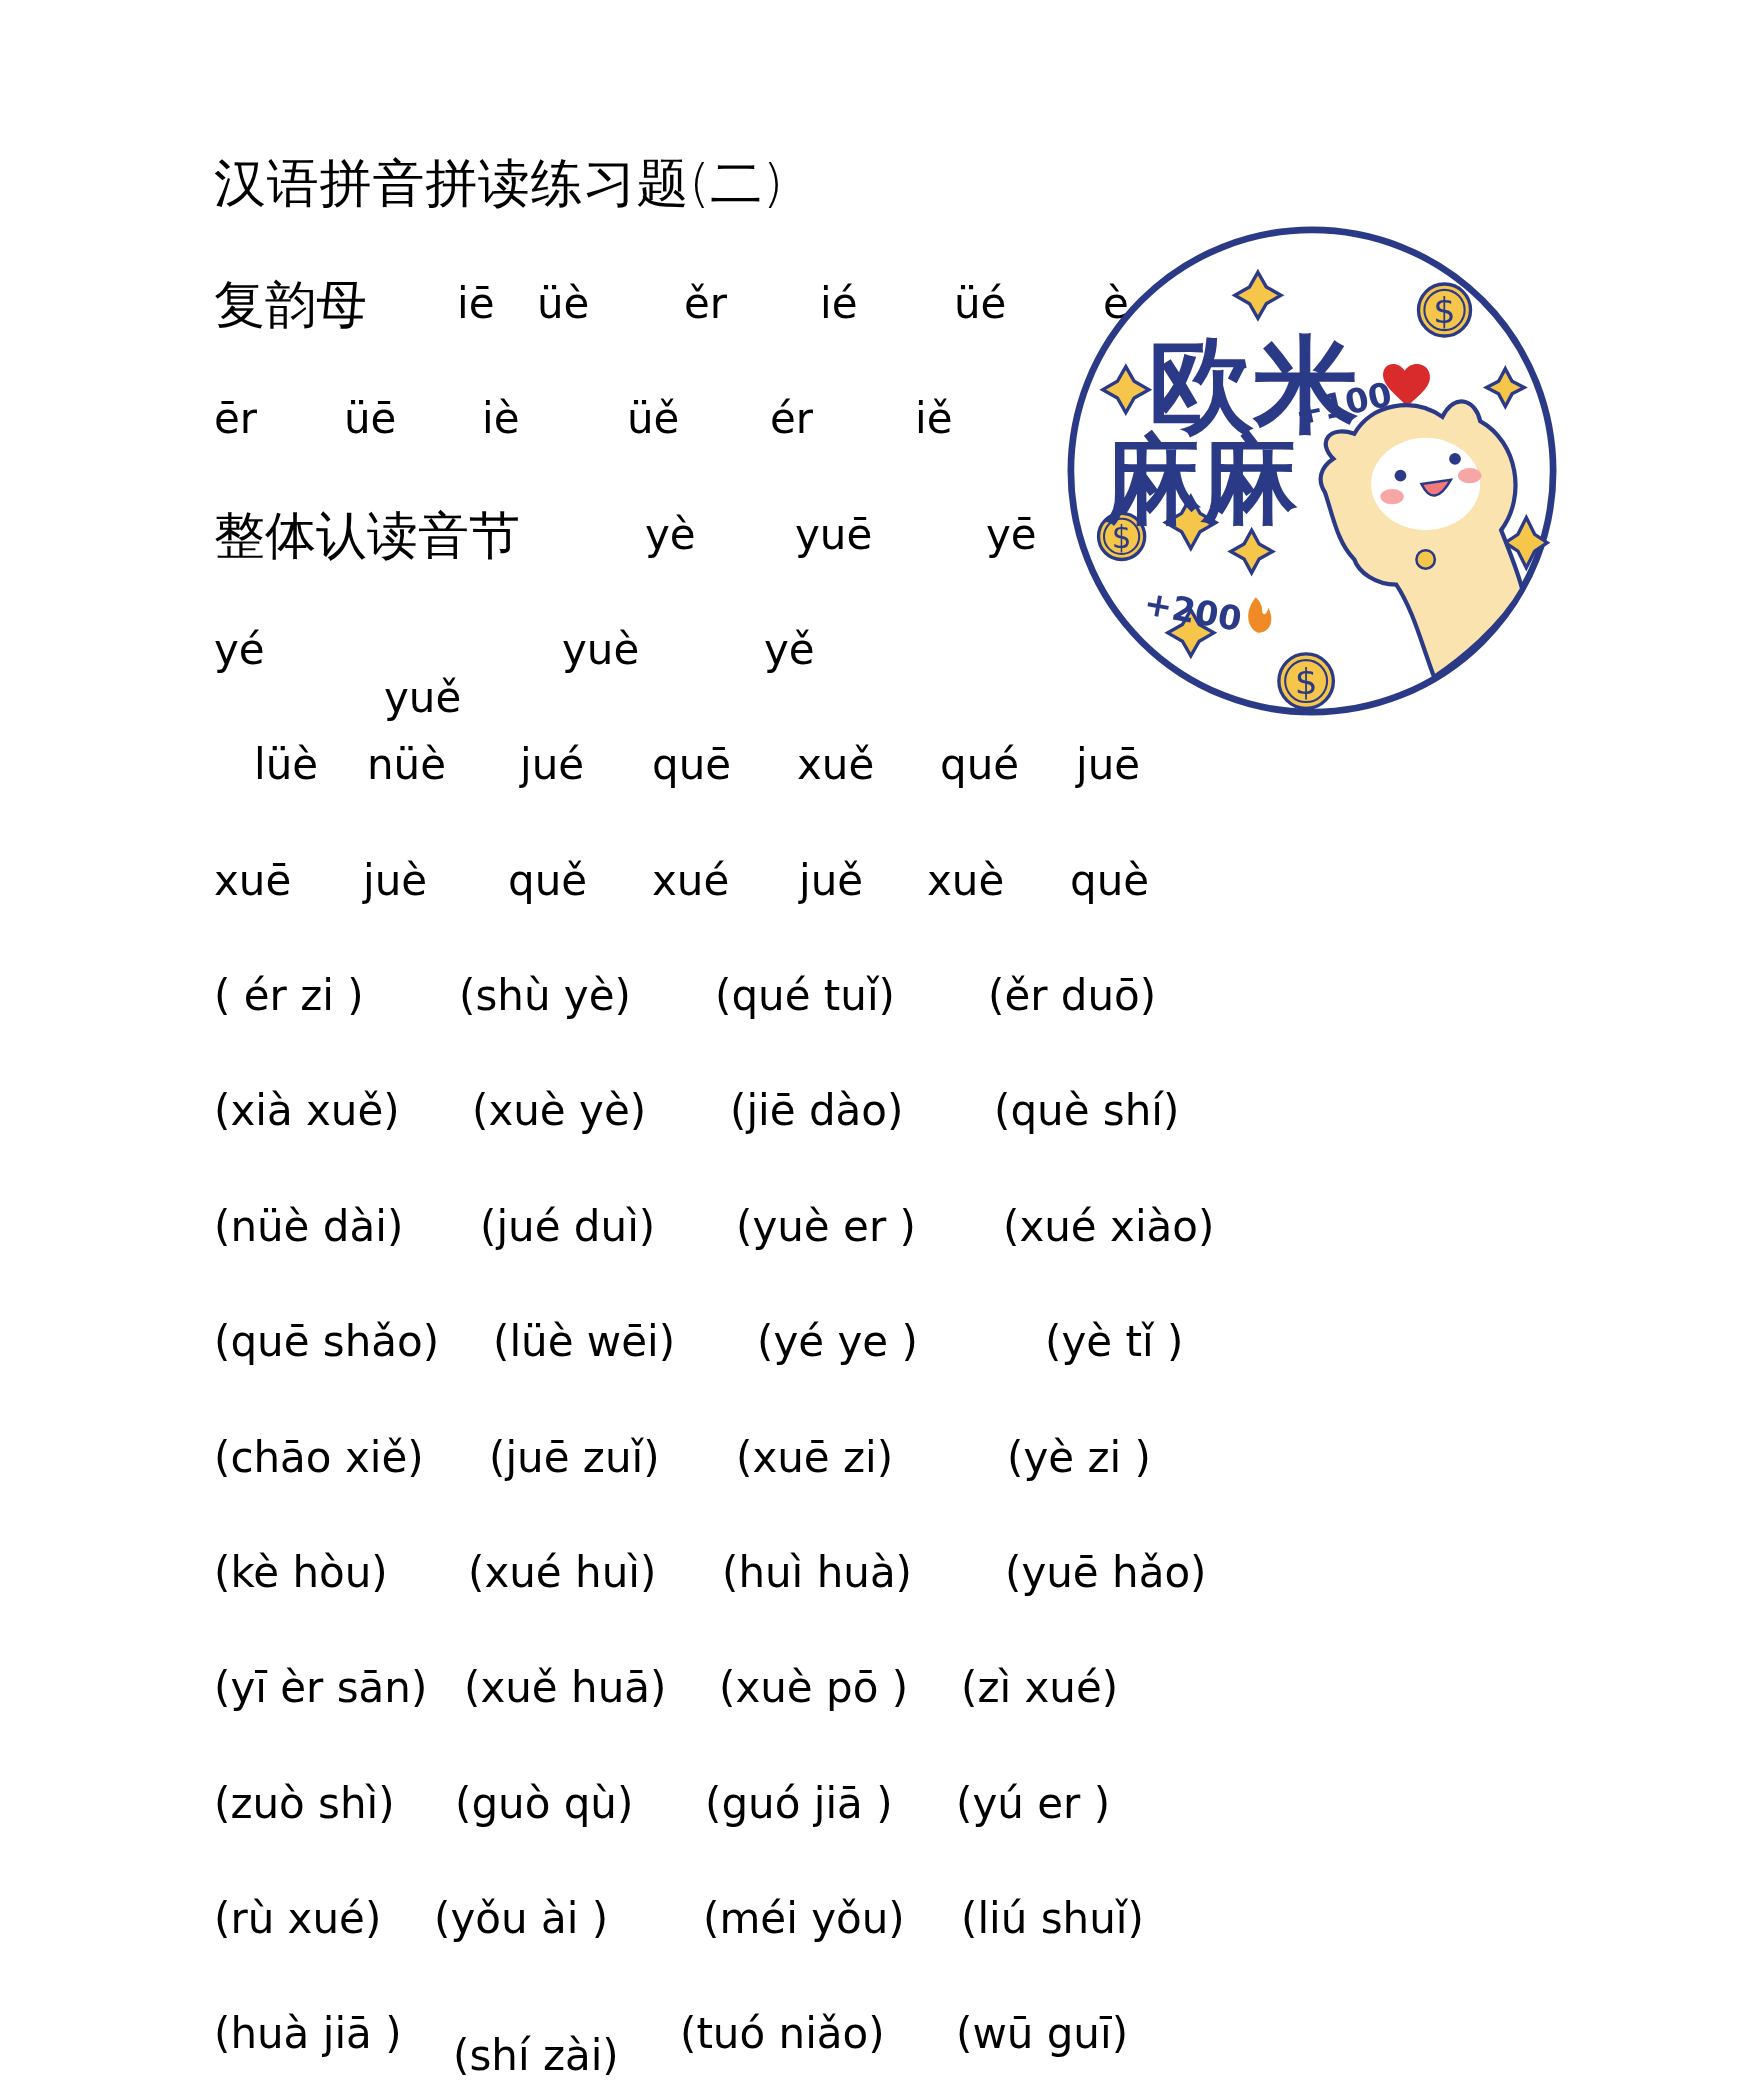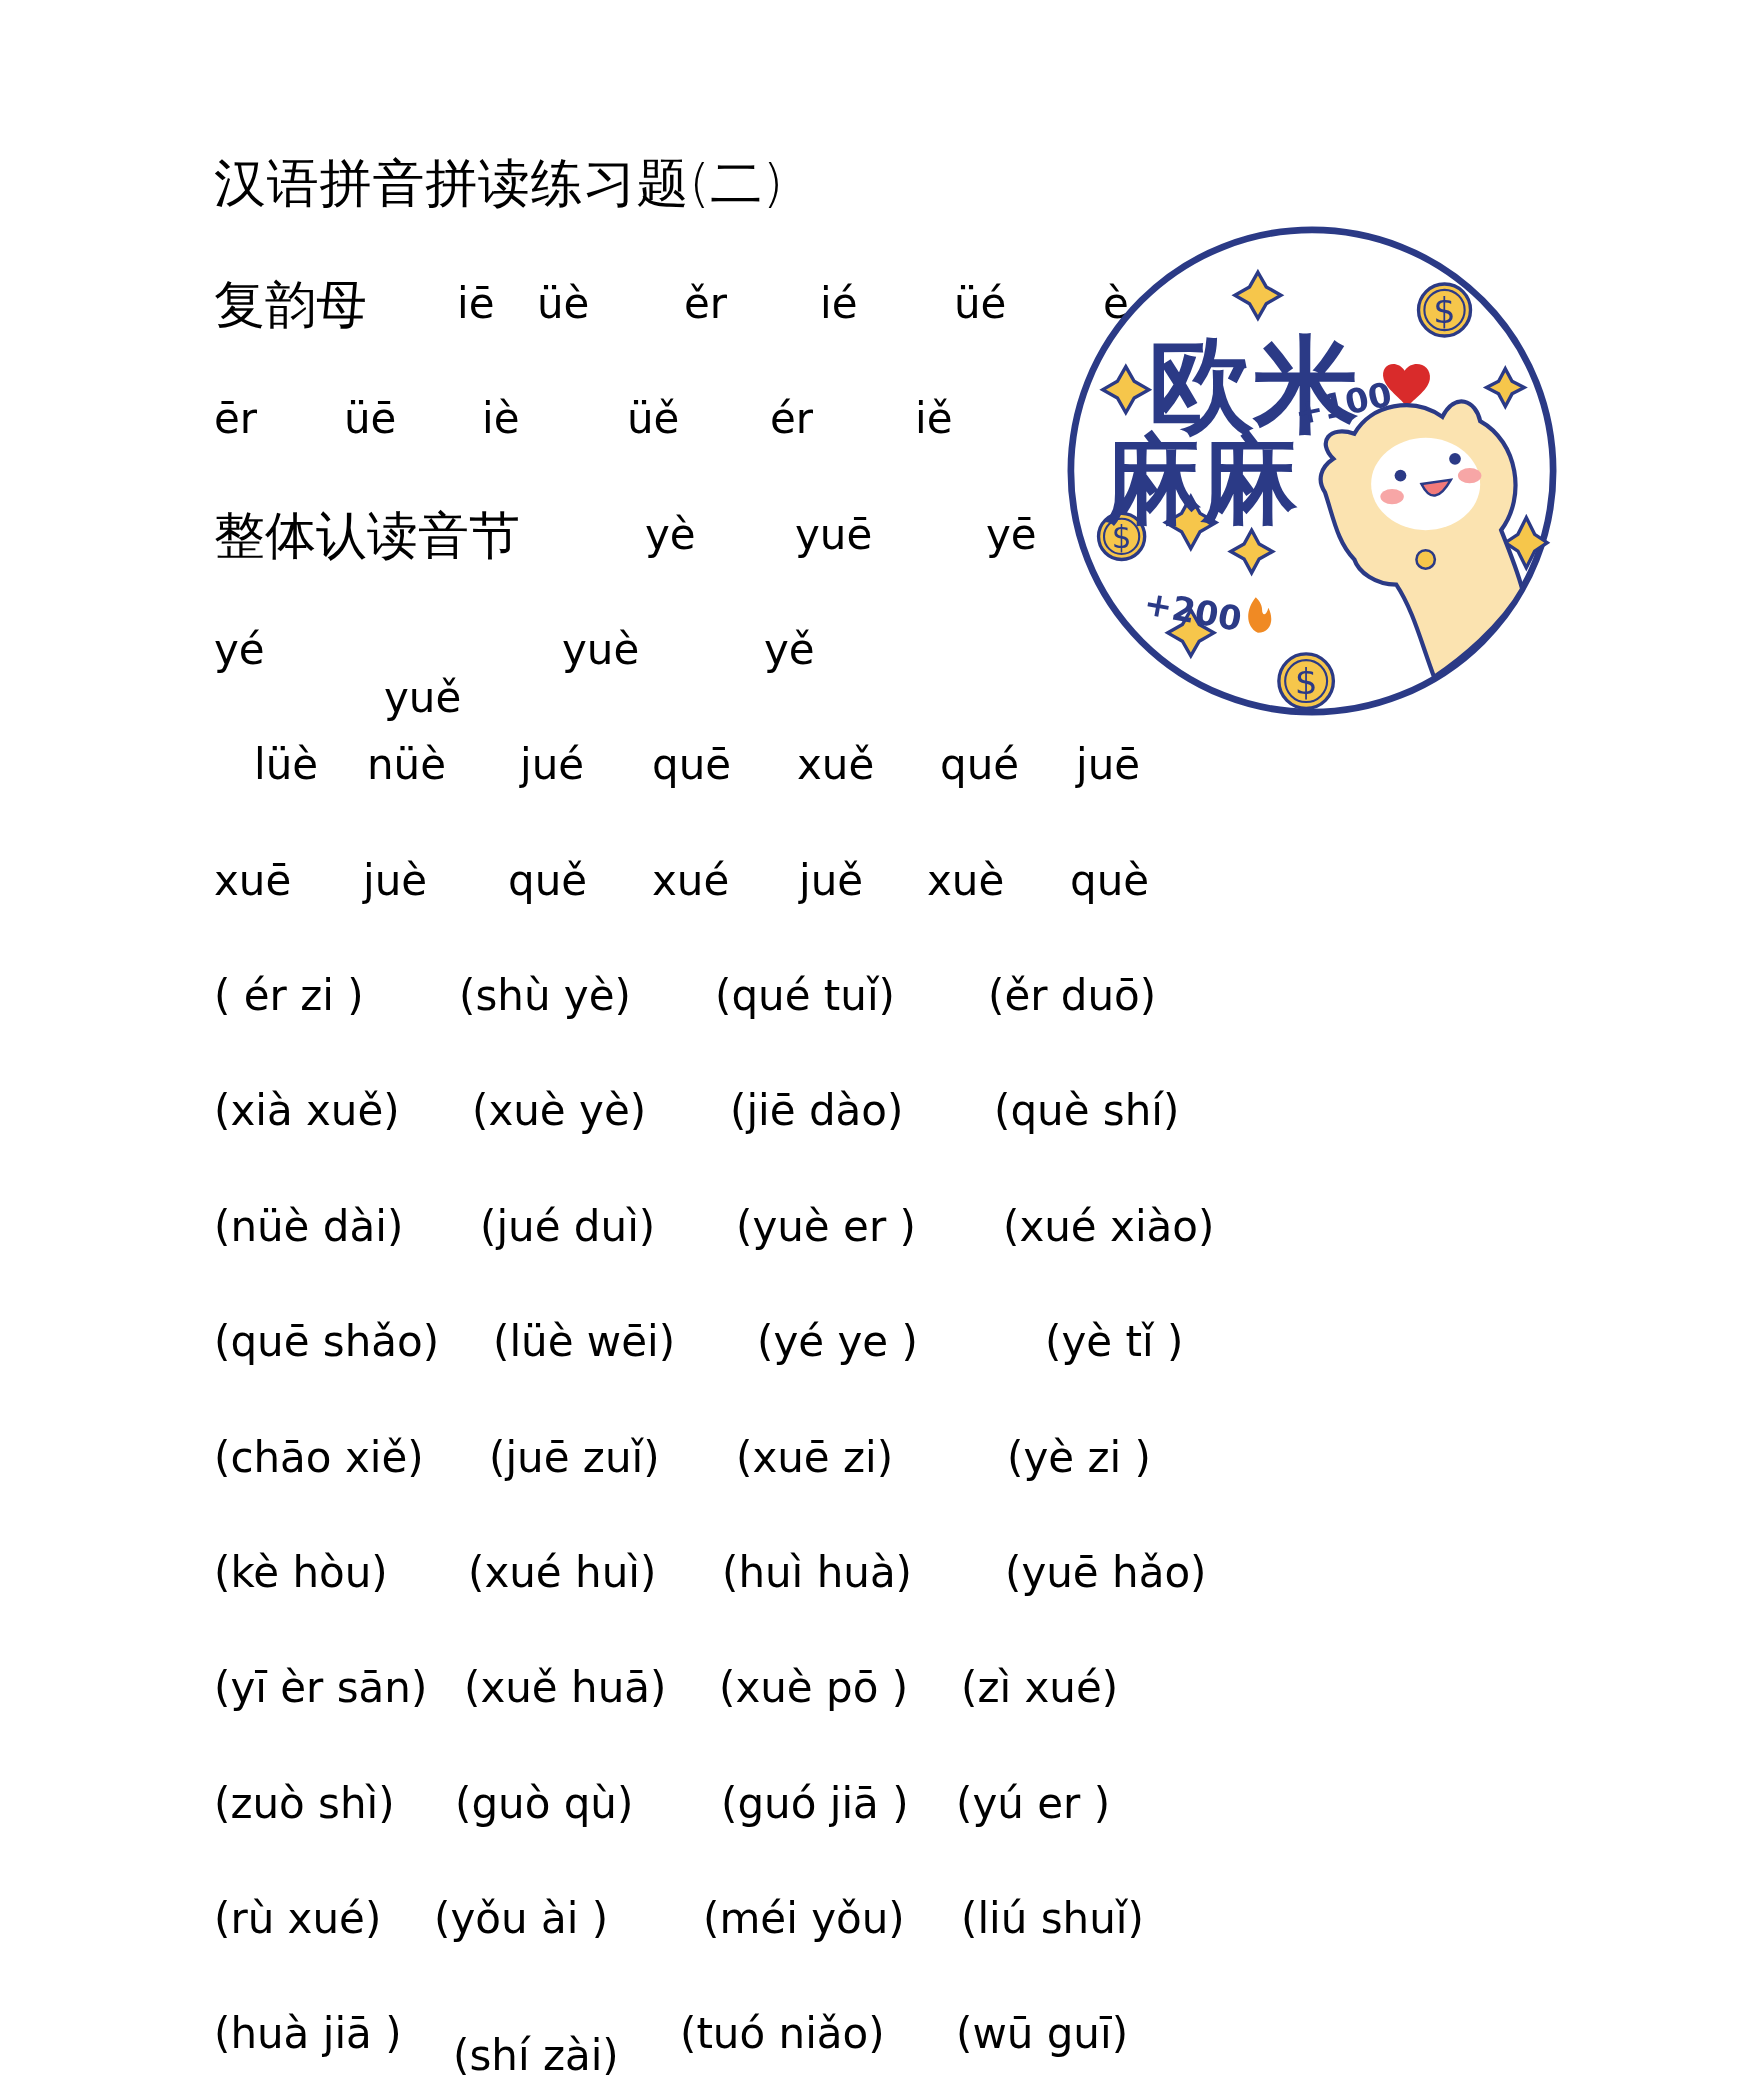--- a/index.html
+++ b/index.html
@@ -107,21 +107,21 @@
 </div>
 <div class="row" style="top:1663px;">
   <span style="left:0;">(yī èr sān)</span>
   <span style="left:250px;">(xuě huā)</span>
   <span style="left:505px;">(xuè pō )</span>
   <span style="left:747px;">(zì  xué)</span>
 </div>
 <div class="row" style="top:1779px;">
   <span style="left:0;">(zuò  shì)</span>
   <span style="left:241px;">(guò  qù)</span>
-  <span style="left:507px;text-align:center;">(guó jiā )</span>
+  <span style="left:491px;text-align:center;">(guó jiā )</span>
   <span style="left:742px;">(yú  er )</span>
 </div>
 <div class="row" style="top:1894px;">
   <span style="left:0;">(rù  xué)</span>
   <span style="left:220px;">(yǒu ài )</span>
   <span style="left:489px;">(méi yǒu)</span>
   <span style="left:747px;">(liú  shuǐ)</span>
 </div>
 <div class="row" style="top:2009px;">
   <span style="left:0;">(huà  jiā )</span>

